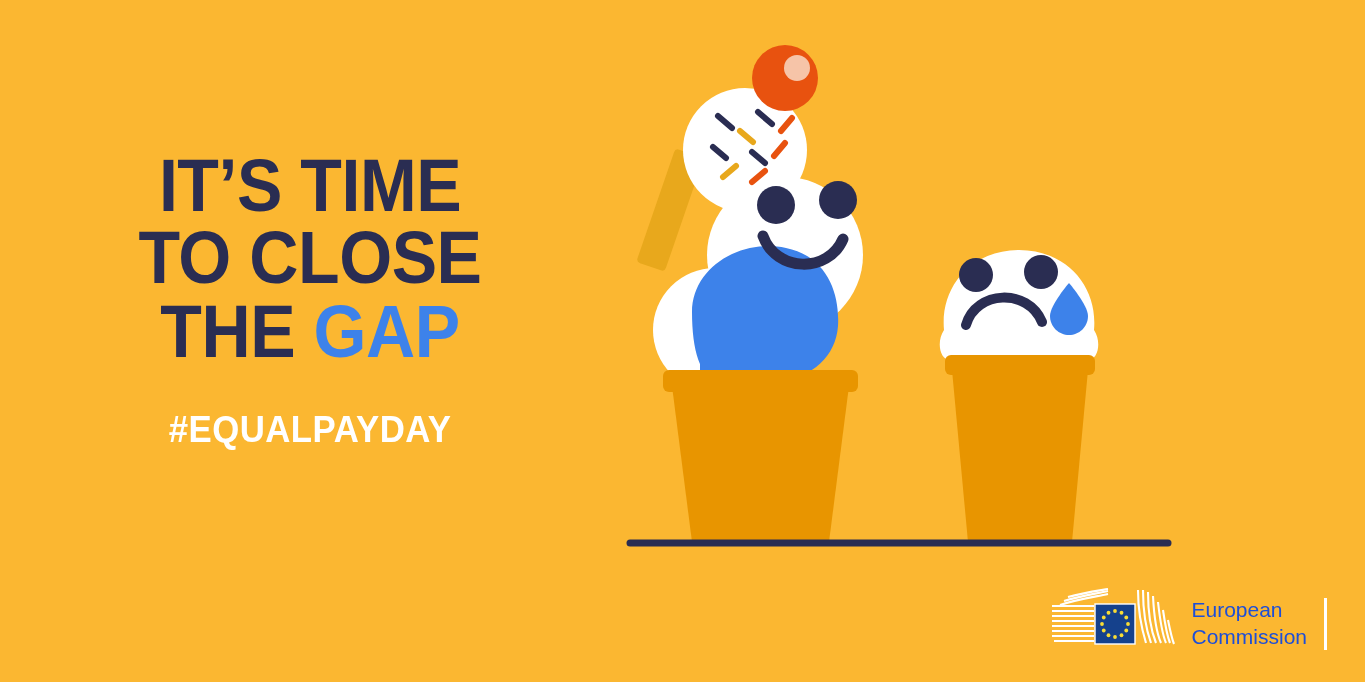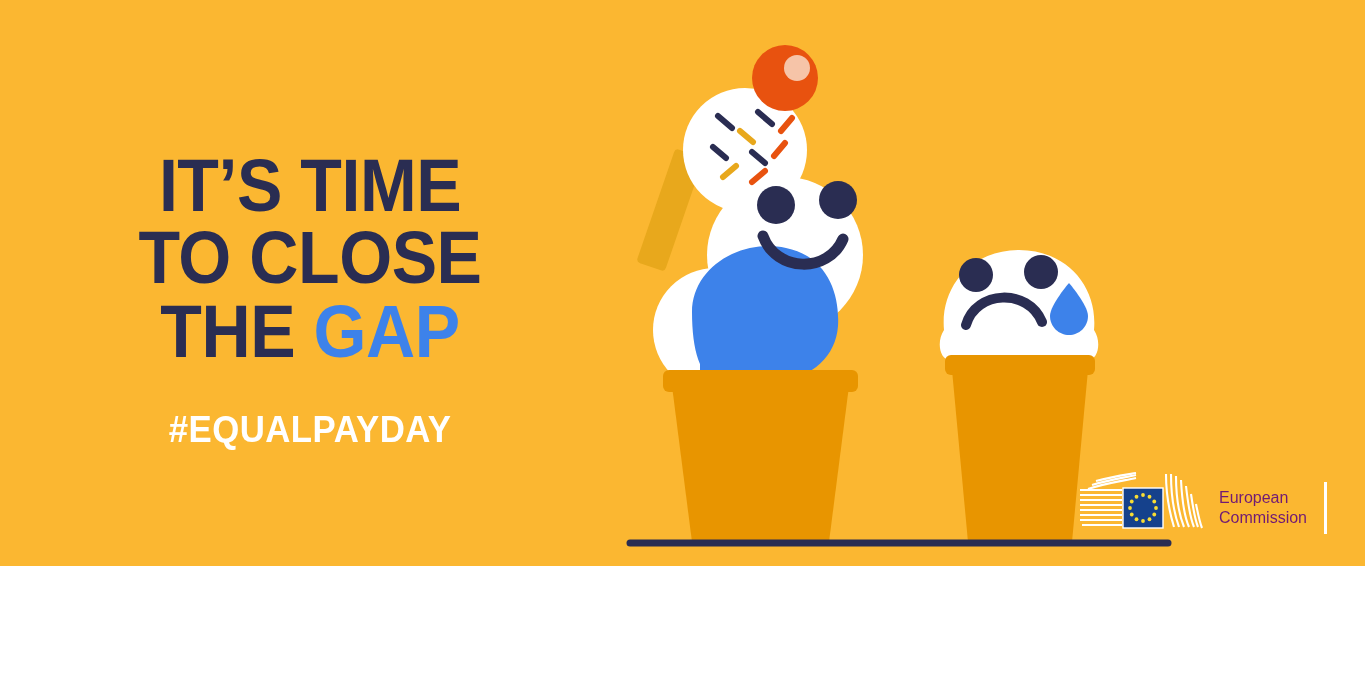--- a/index.html
+++ b/index.html
@@ -4,21 +4,21 @@
 <title>Equal Pay Day Campaign Banner</title>
 <style>
   * { margin:0; padding:0; box-sizing:border-box; }
   html, body {
     width:1365px; height:682px;
     overflow:hidden;
     font-family:"Liberation Sans", sans-serif;
   }
   #banner {
     position:relative;
-    width:1365px; height:566px;
+    width:1365px; height:682px;
     background:#FBB731;
     overflow:hidden;
   }
 
   
   #headline-block {
     position:absolute;
     left:0; top:150px;
     width:620px;
     text-align:center;
@@ -58,23 +58,23 @@
   
   #eu-logo {
     position:absolute;
     right:38px; bottom:22px;
     display:flex;
     align-items:center;
     gap:13px;
   }
   #eu-emblem { width:128px; height:72px; display:block; }
   #eu-wordmark {
-    color:#701a75;
+    color:#1d4ed8;
     font-family:"Liberation Sans", sans-serif;
-    font-size:16px;
+    font-size:21px;
     font-weight:normal;
     line-height:1.28;
     white-space:nowrap;
   }
   #eu-divider {
     width:3px; height:52px;
     background:#FFFFFF;
     margin-left:4px;
   }
 </style>

